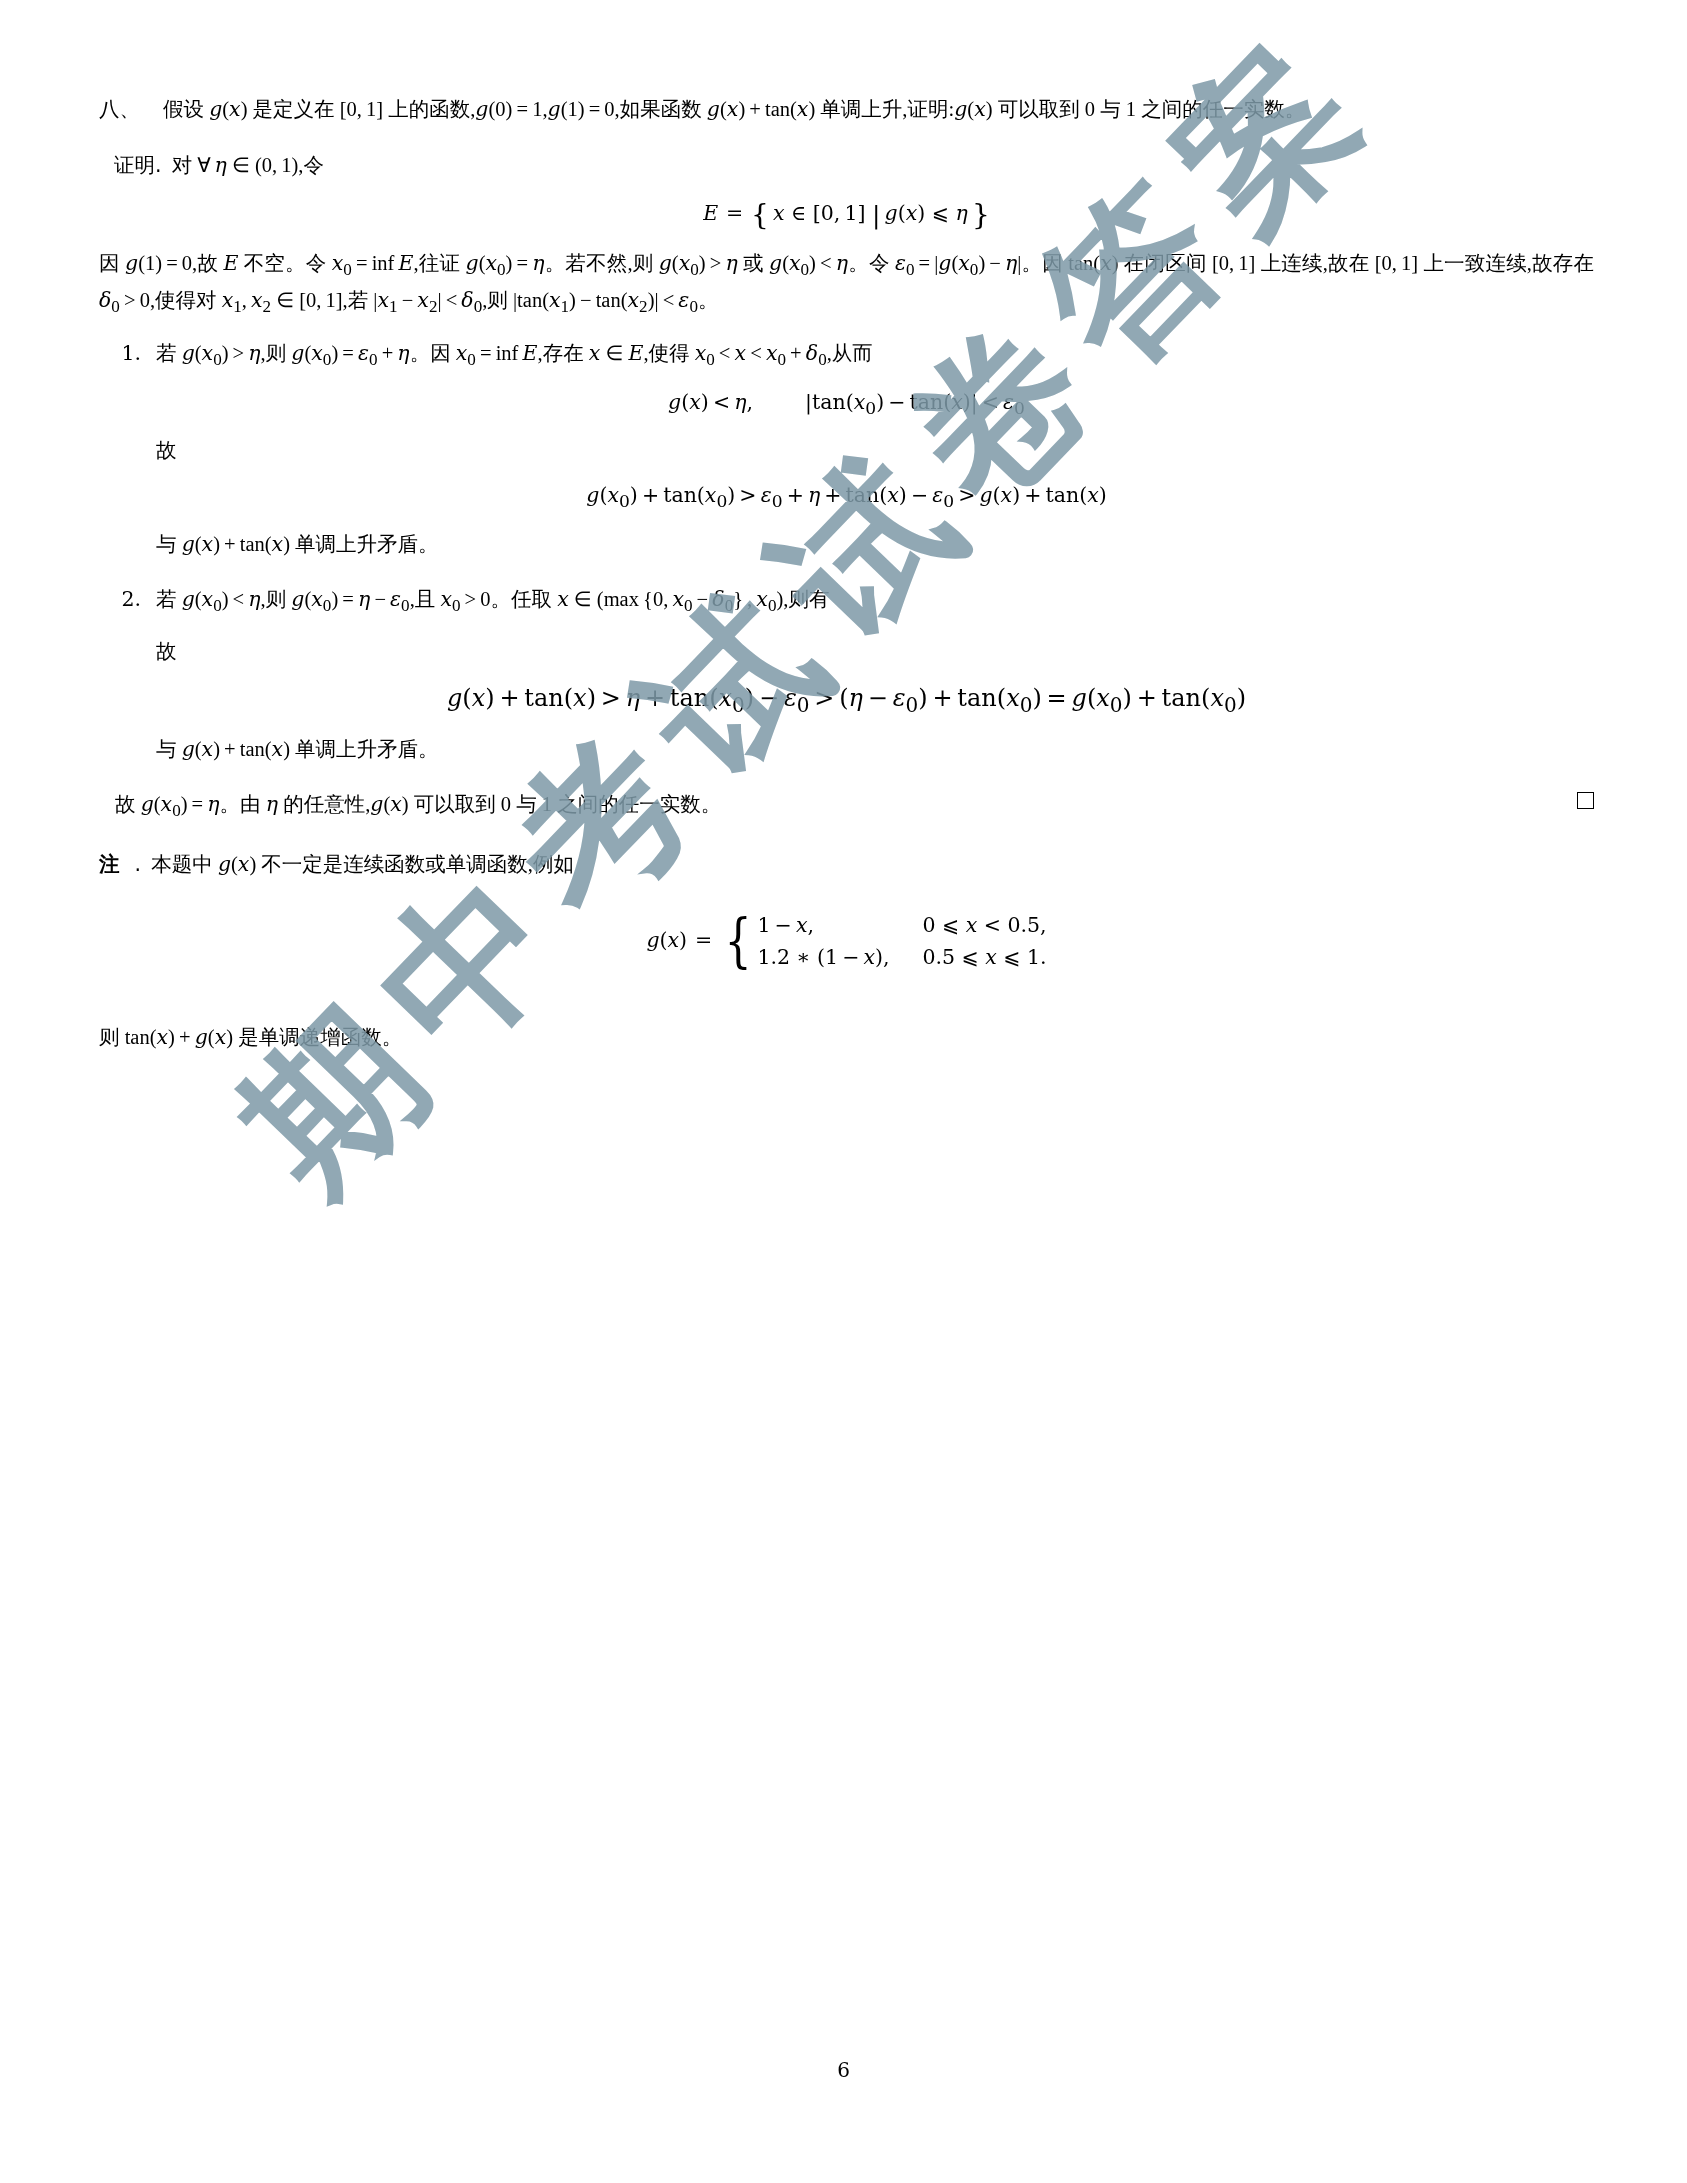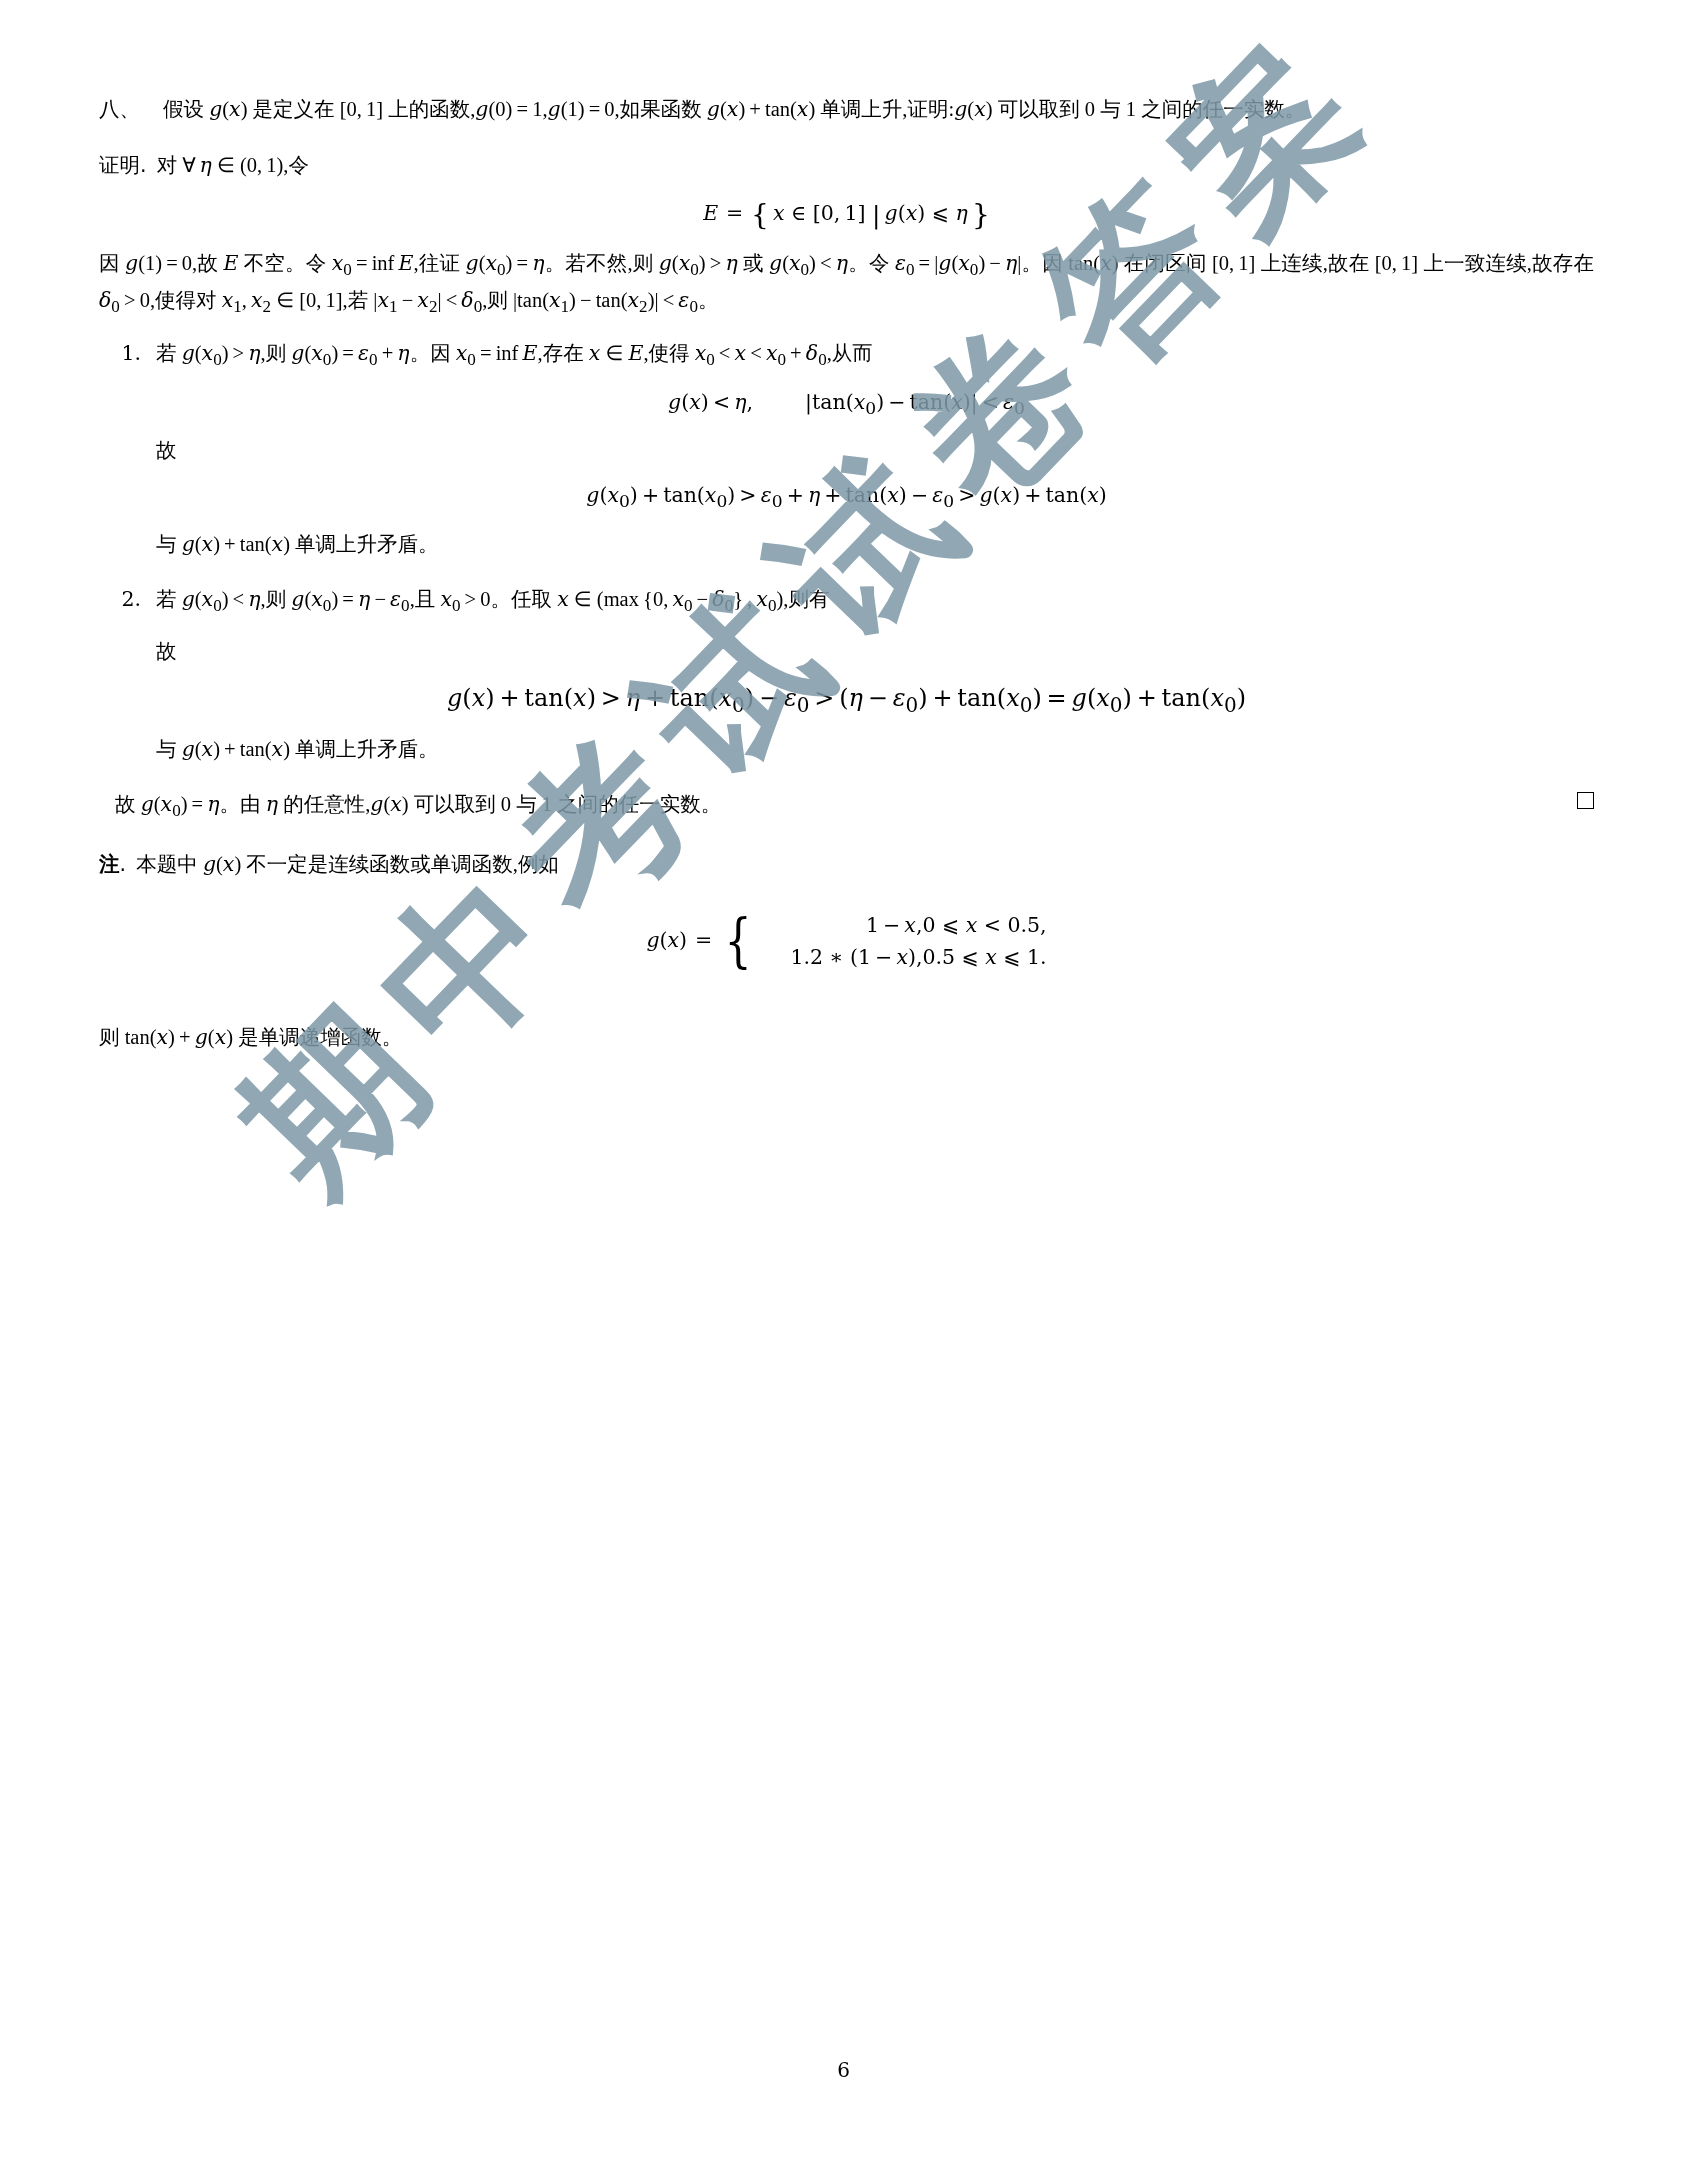--- a/index.html
+++ b/index.html
@@ -56,20 +56,21 @@
     font-size: 20.5px;
     line-height: 1.62;
     text-align: justify;
     margin-top: 22.5px;
   }
   .para.tight { margin-top: 1px; }
 
   .lead {
     font-family: "DejaVu Sans", sans-serif;
     font-style: normal;
+    margin-left: 15px;
   }
   .lead-b {
     font-family: "DejaVu Sans", sans-serif;
     font-weight: bold;
   }
 
   .display {
     text-align: center;
     font-size: 20.5px;
     margin-top: 16px;
@@ -124,21 +125,21 @@
   }
   .brace {
     font-size: 57px;
     line-height: 0.8;
     font-family: "DejaVu Serif", serif;
     transform: scaleX(0.75);
     margin-right: 1.3px;
   }
   .cases-rows {
     display: inline-block;
-    text-align: right;
+    text-align: left;
     font-size: 20.5px;
     line-height: 1.55;
   }
   .cases-rows .row {
     display: flex;
     white-space: nowrap;
   }
   .cases-rows .c1 { width: 165px; }
   .cases-rows .c2 { }
 

